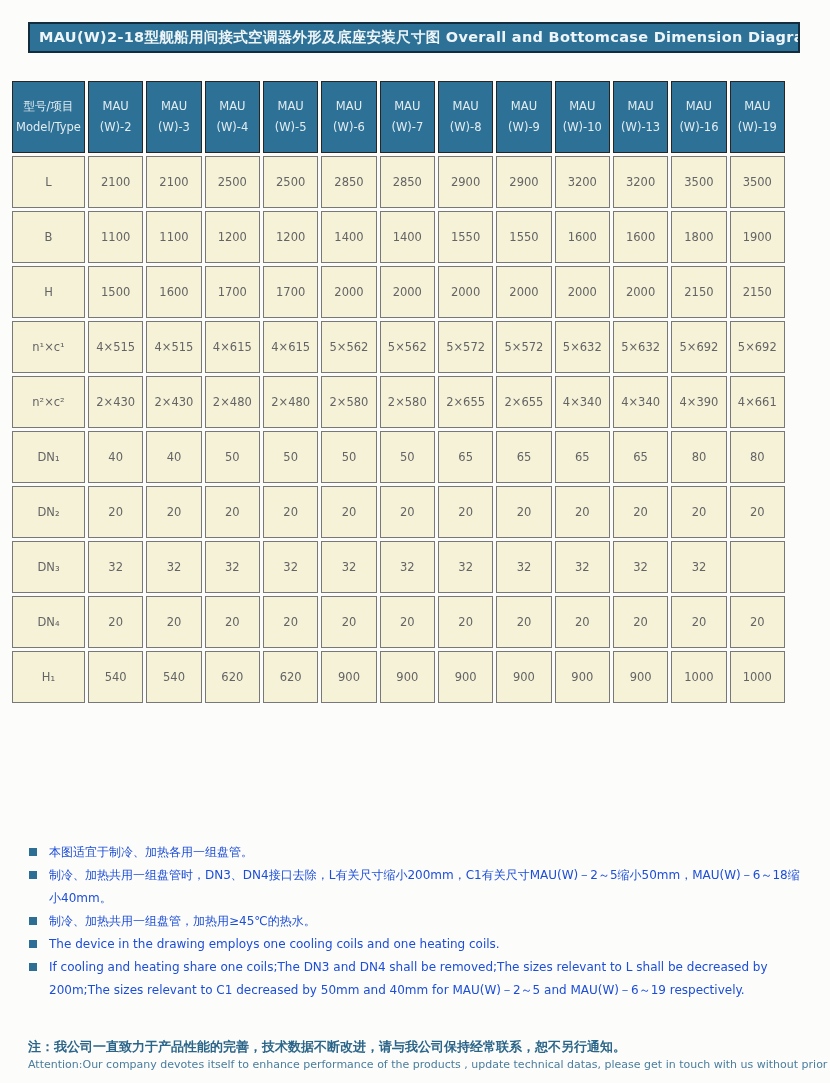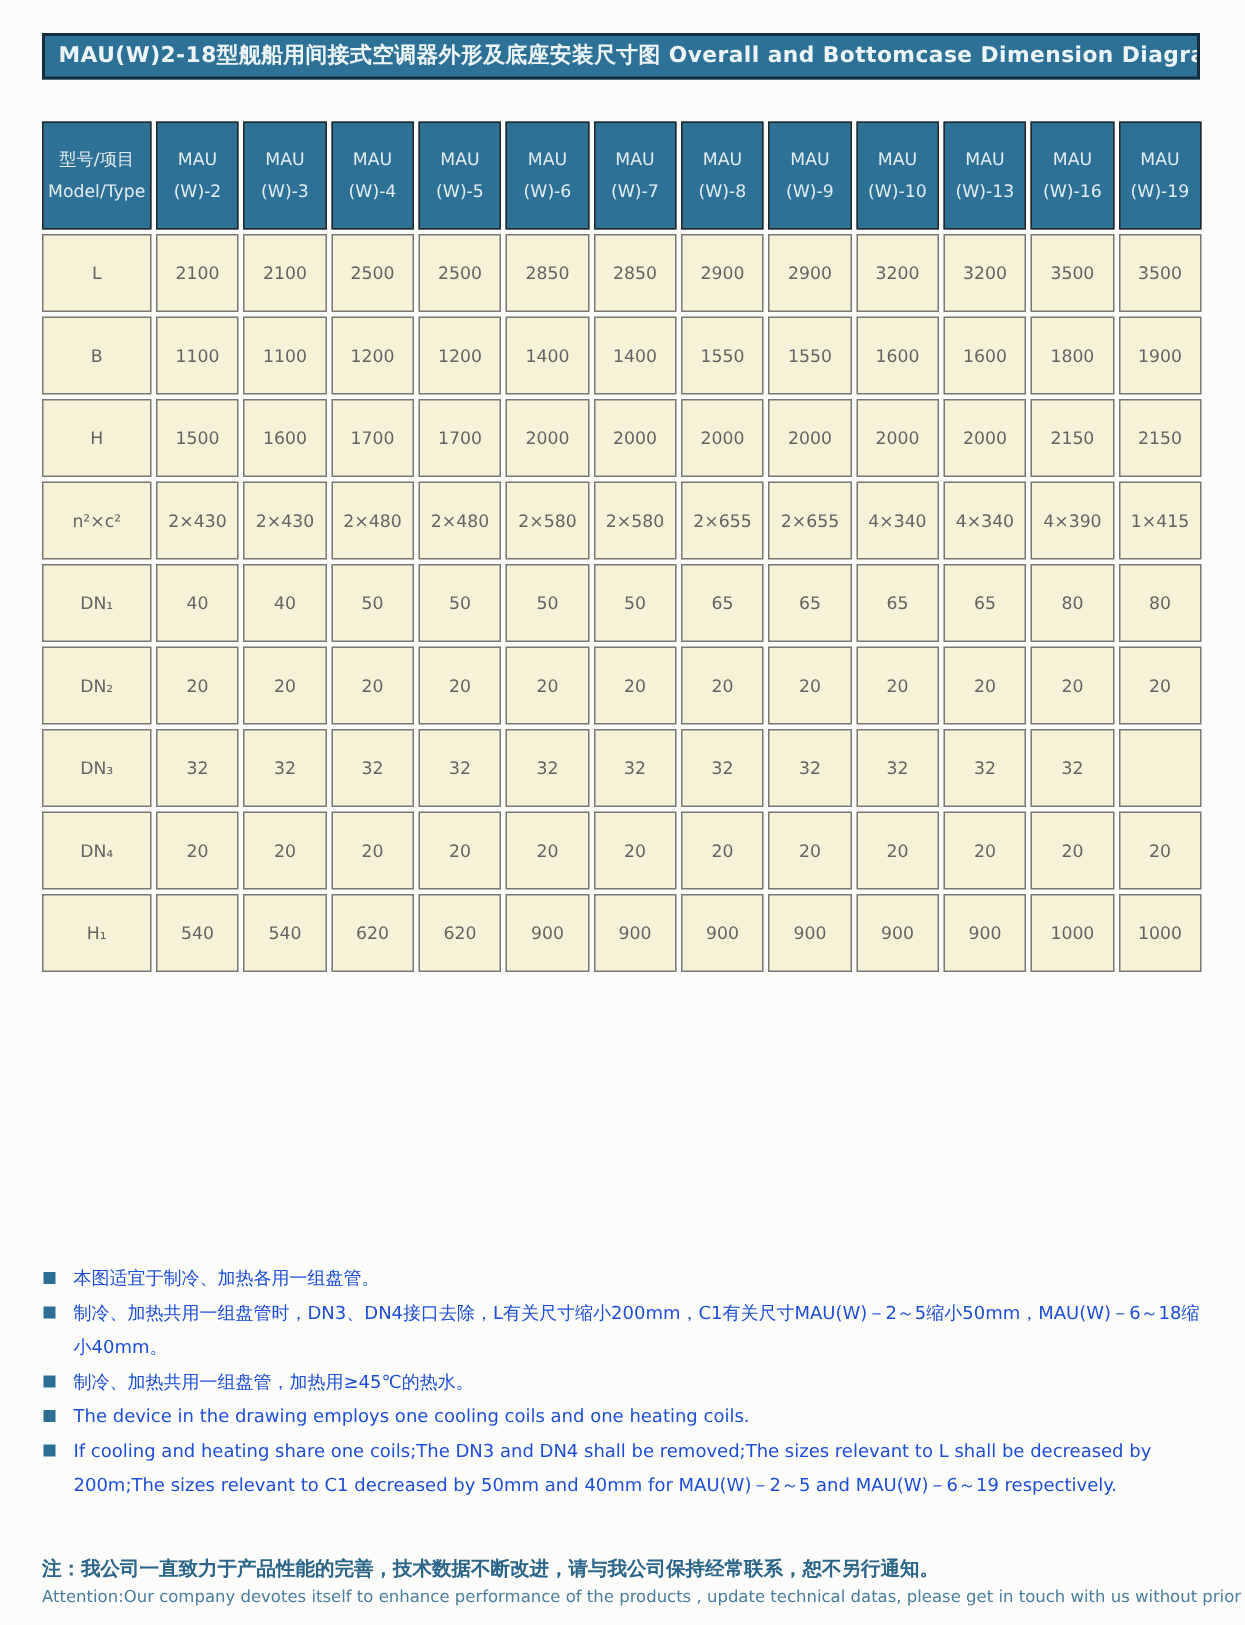--- a/index.html
+++ b/index.html
@@ -15,21 +15,21 @@
     background:#2d7196;
     border:2px solid #132c3e;
     color:#eef5f8;
     font-size:14.5px;font-weight:bold;
     line-height:27px;
     padding-left:9px;
     letter-spacing:0.3px;
     white-space:nowrap;overflow:hidden;
   }
   table.dim-table{
-    position:absolute;left:25px;top:78px;width:779px;
+    position:absolute;left:9px;top:78px;width:779px;
     border-collapse:separate;border-spacing:3px;
     table-layout:fixed;
   }
   table.dim-table col.first{width:73px;}
   table.dim-table th{
     background:#2d7196;
     color:#e2ecf1;
     border:1px solid #262626;
     font-weight:normal;
     font-size:11.5px;
@@ -164,33 +164,48 @@
         <td>2000</td>
         <td>2000</td>
         <td>2000</td>
         <td>2000</td>
         <td>2000</td>
         <td>2000</td>
         <td>2150</td>
         <td>2150</td>
       </tr>
       <tr>
+        <td class="row-label">n¹×c¹</td>
+        <td>4×515</td>
+        <td>4×515</td>
+        <td>4×615</td>
+        <td>4×615</td>
+        <td>5×562</td>
+        <td>5×562</td>
+        <td>5×572</td>
+        <td>5×572</td>
+        <td>5×632</td>
+        <td>5×632</td>
+        <td>5×692</td>
+        <td>5×692</td>
+      </tr>
+      <tr>
         <td class="row-label">n²×c²</td>
         <td>2×430</td>
         <td>2×430</td>
         <td>2×480</td>
         <td>2×480</td>
         <td>2×580</td>
         <td>2×580</td>
         <td>2×655</td>
         <td>2×655</td>
         <td>4×340</td>
         <td>4×340</td>
         <td>4×390</td>
-        <td>1×415</td>
+        <td>4×661</td>
       </tr>
       <tr>
         <td class="row-label">DN₁</td>
         <td>40</td>
         <td>40</td>
         <td>50</td>
         <td>50</td>
         <td>50</td>
         <td>50</td>
         <td>65</td>

